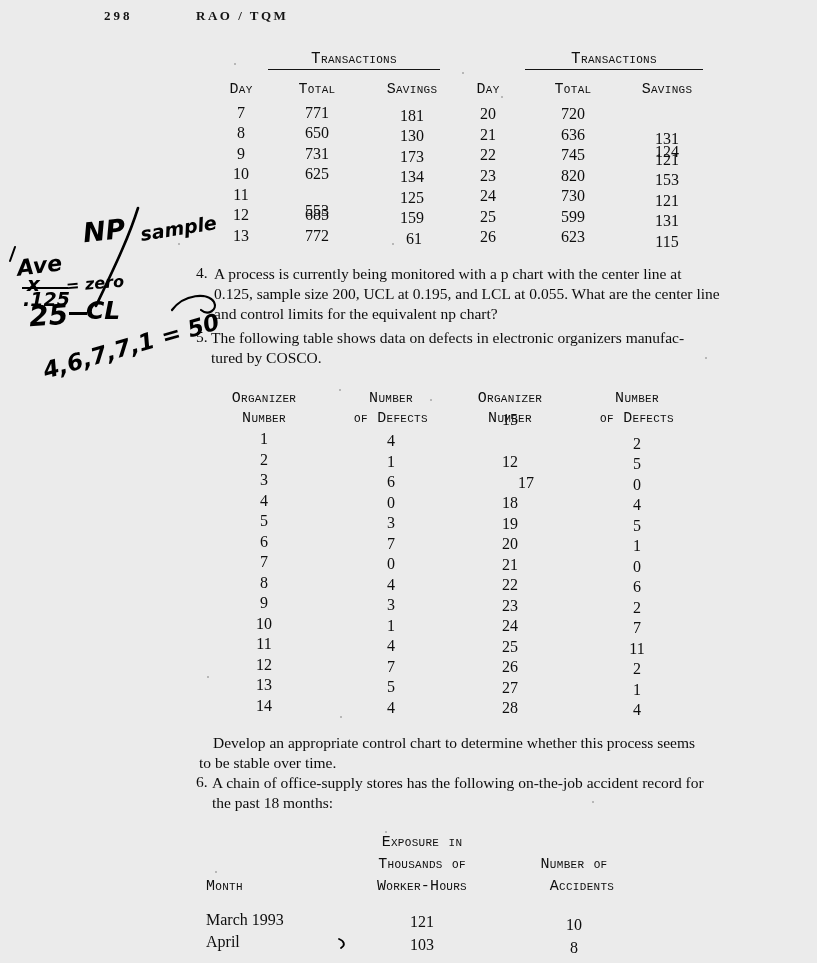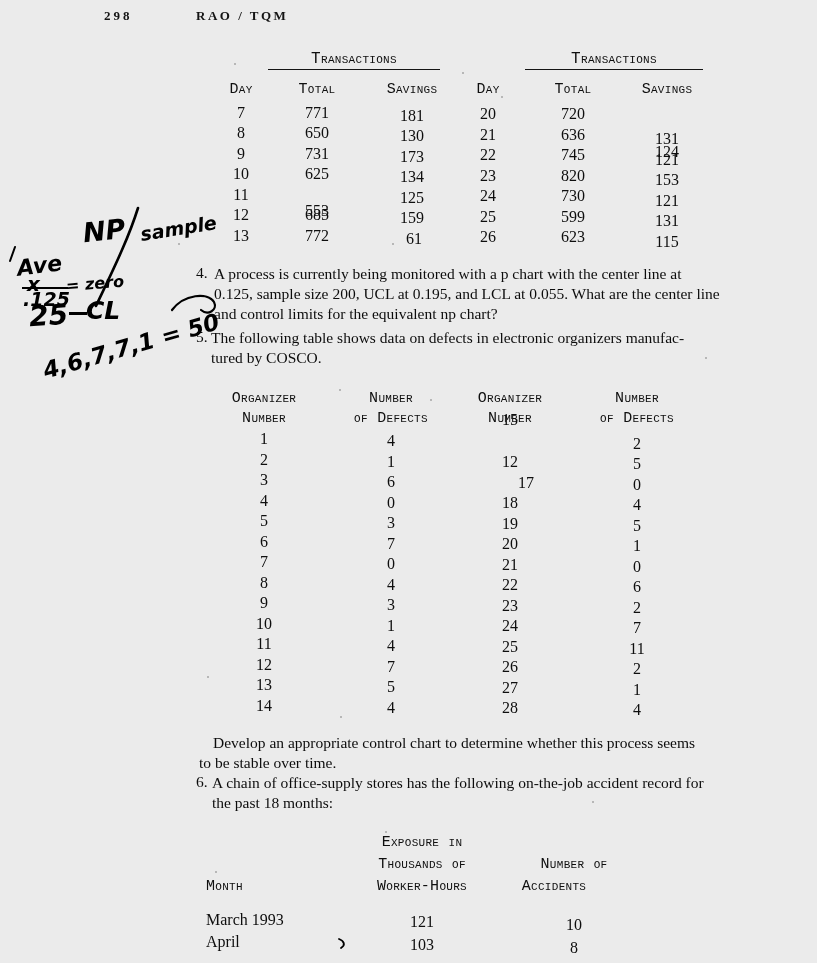--- a/index.html
+++ b/index.html
@@ -276,21 +276,21 @@
   <div class="qnum" style="left:196px; top:773px;">6.</div>
   <div class="qbody" style="left:212px; top:773px;">A chain of office-supply stores has the following on-the-job accident record for</div>
   <div class="qbody" style="left:212px; top:793px;">the past 18 months:</div>
 
   <div>
     <div class="tx-colhead sc" style="left:352px; top:834px; width:140px;">Exposure in</div>
     <div class="tx-colhead sc" style="left:352px; top:856px; width:140px;">Thousands of</div>
     <div class="tx-colhead sc" style="left:352px; top:878px; width:140px;">Worker-Hours</div>
 
     <div class="tx-colhead sc" style="left:508px; top:856px; width:132px;">Number of</div>
-    <div class="tx-colhead sc" style="left:488px; top:878px; width:132px;">Accidents</div>
+    <div class="tx-colhead sc" style="left:516px; top:878px; width:132px;">Accidents</div>
 
     <div class="tx-colhead sc" style="left:206px; top:878px; width:100px; text-align:left;">Month</div>
 
     <div class="cell" style="left:206px; top:911px; width:130px; text-align:left;">March 1993</div>
     <div class="cell" style="left:352px; top:913px; width:140px;">121</div>
     <div class="cell" style="left:508px; top:916px; width:132px;">10</div>
 
     <div class="cell" style="left:206px; top:933px; width:130px; text-align:left;">April</div>
     <div class="cell" style="left:352px; top:936px; width:140px;">103</div>
     <div class="cell" style="left:508px; top:939px; width:132px;">8</div>

